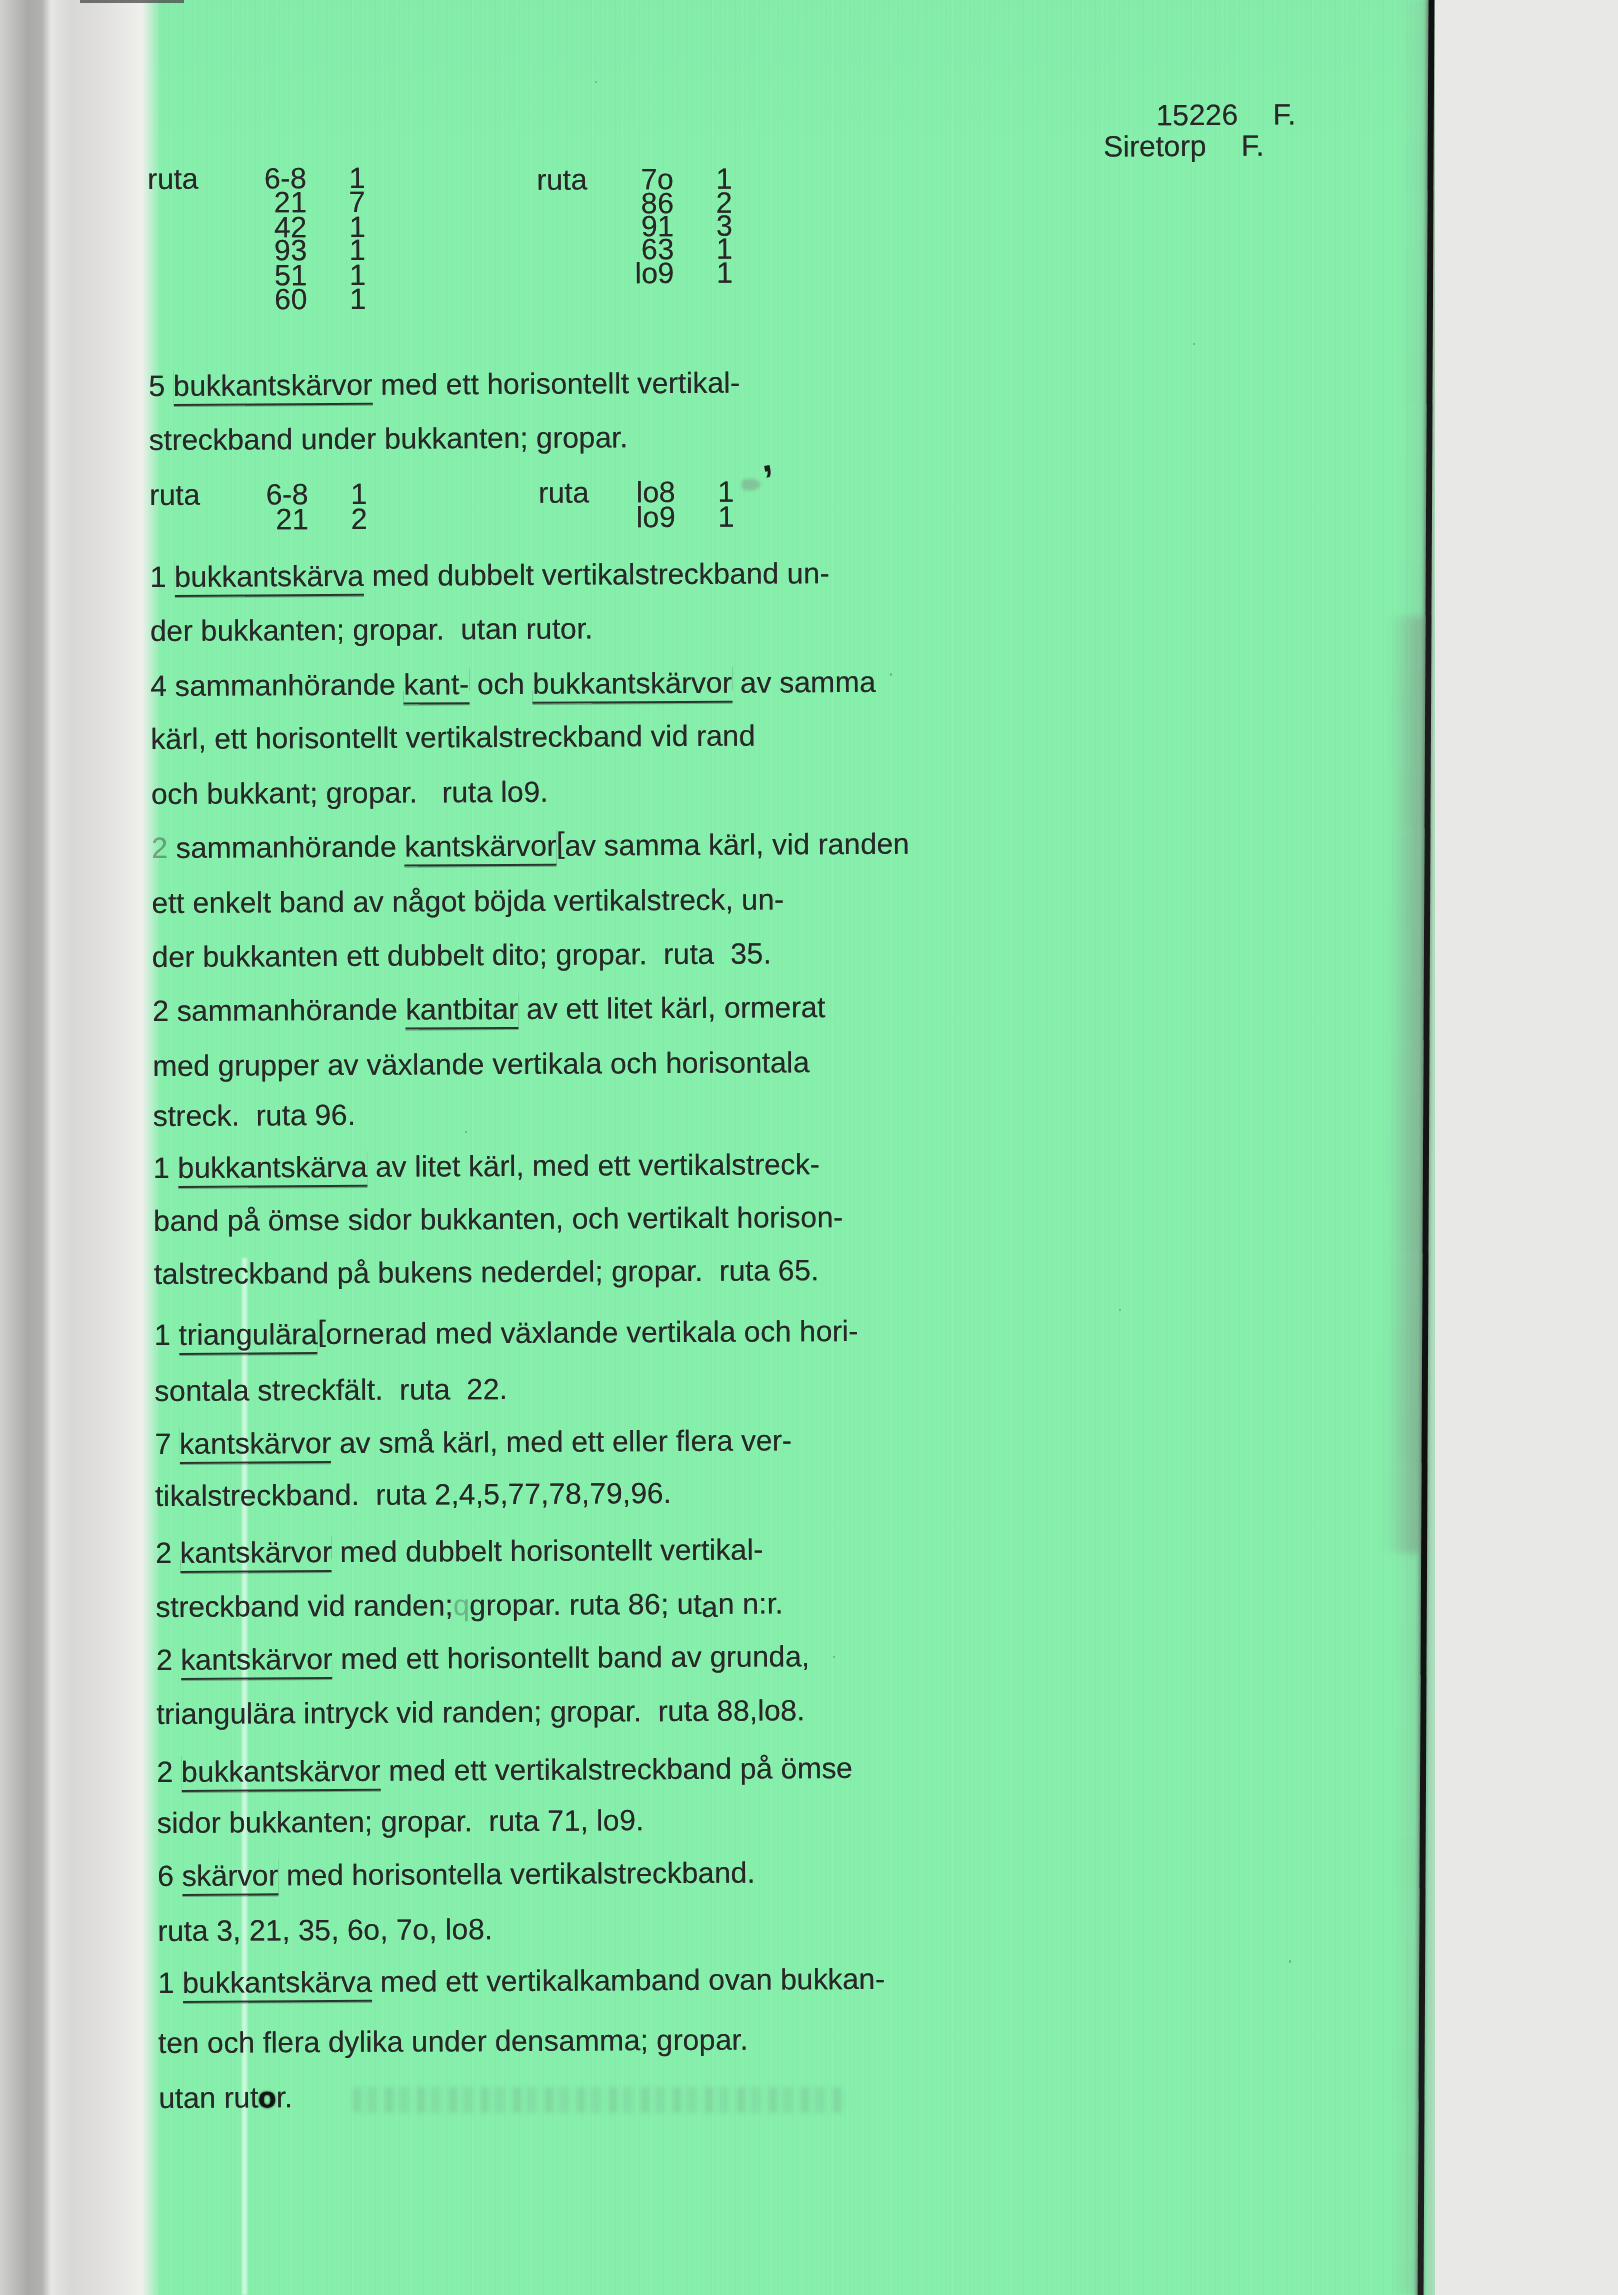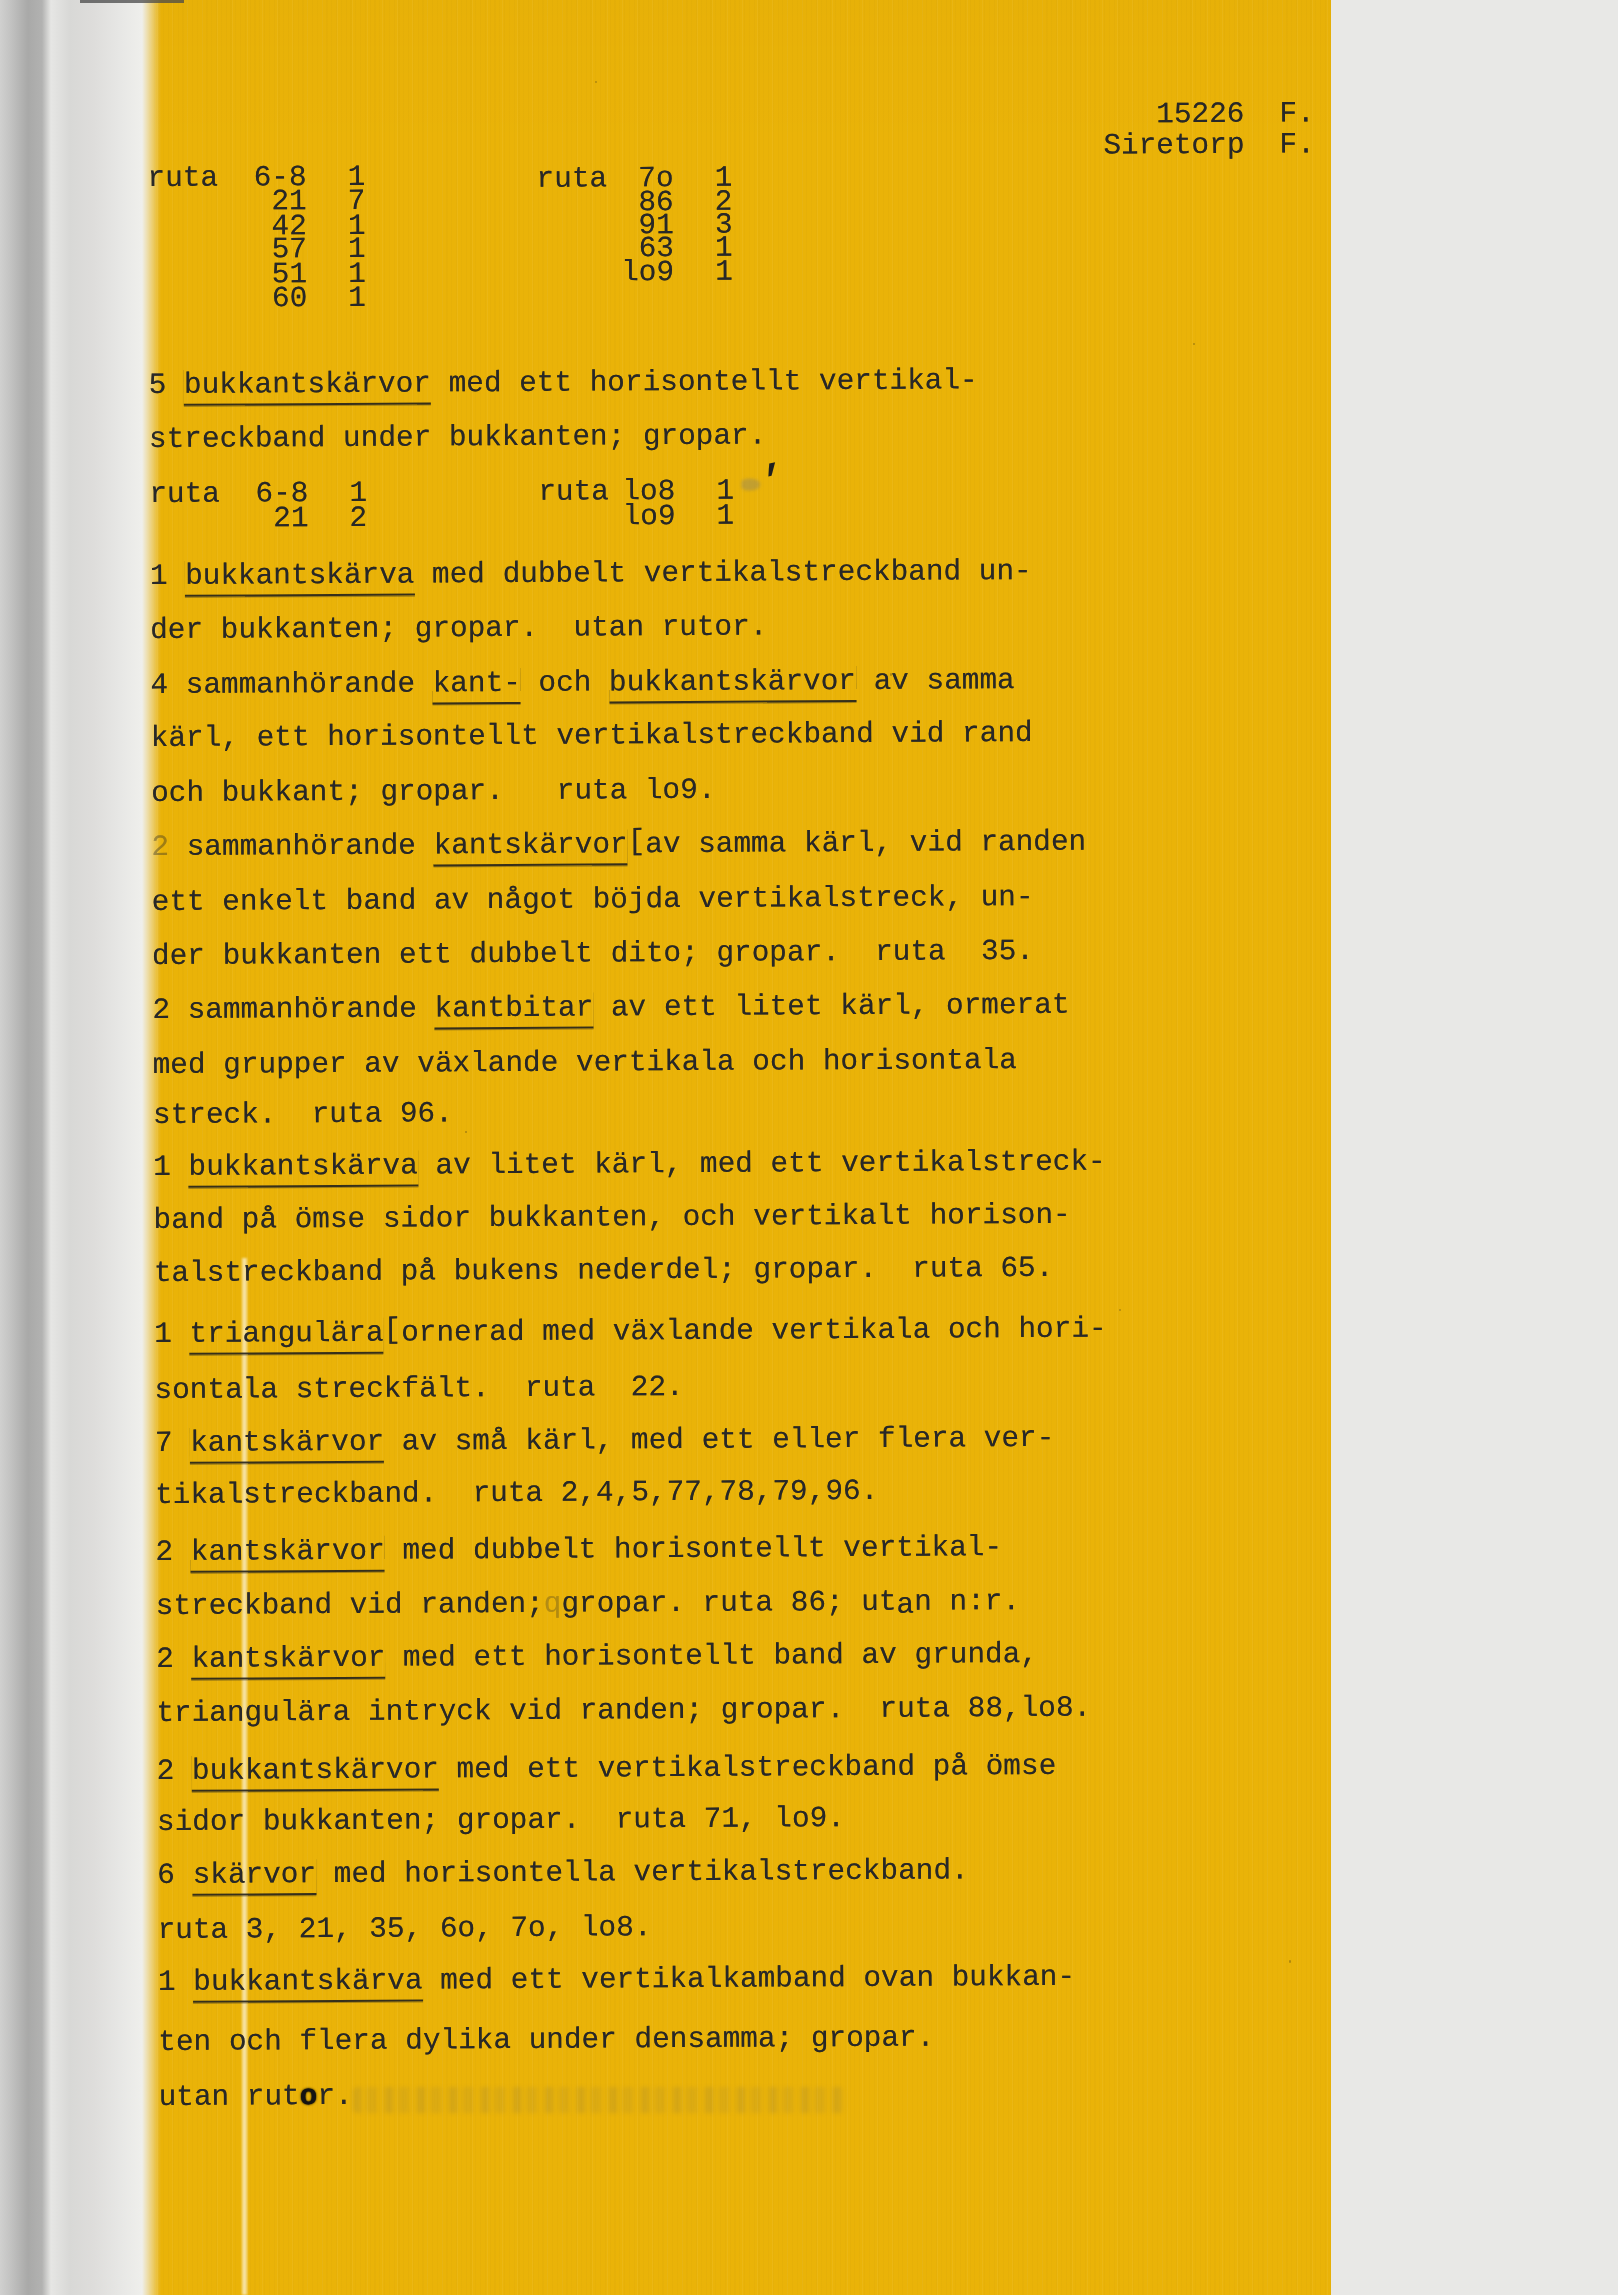--- a/index.html
+++ b/index.html
@@ -1,22 +1,22 @@
 <!DOCTYPE html>
 <html style="font-size:8.6px"><head>
 <meta charset="utf-8">
 <title>Scanned typewritten document</title>
 <style>
   html,body{margin:0;padding:0;background:#e8e8e6;}
   .page{
     position:relative;
-    width:1331px;height:2295px;
-    background:#eab308;
+    width:1435px;height:2295px;
+    background:#86efac;
     overflow:hidden;
-    font-family:Liberation Mono, monospace;
+    font-family:Liberation Sans, sans-serif;
   }
   
   .texture{
     position:absolute;inset:0;
     background:
       repeating-linear-gradient(90deg, rgba(0,0,0,.016) 0 1.1px, rgba(0,0,0,0) 1.1px 4.8px),
       repeating-linear-gradient(90deg, rgba(255,255,255,.05) 0 0.5px, rgba(255,255,255,0) 0.5px 7.5px),
       linear-gradient(180deg, rgba(0,0,0,.012), rgba(0,0,0,0) 161px);
     pointer-events:none;
   }
@@ -132,21 +132,21 @@
   <div class="speck" style="left:465px;top:1131px;width:1.6px;height:1.6px"></div>
 
   <div class="text-layer">
 
     <div class="tl" style="left:1162px;top:106px"><span>15226</span><span class="hgap">F.</span></div>
     <div class="tl" style="left:1109px;top:137px"><span>Siretorp</span><span class="hgap">F.</span></div>
 
     <div class="trow" style="left:153px;top:164px"><span class="lbl">ruta</span><span class="num">6-8</span><span class="cnt">1</span></div>
     <div class="trow" style="left:153px;top:188px"><span class="lbl"></span><span class="num">21</span><span class="cnt">7</span></div>
     <div class="trow" style="left:153px;top:213px"><span class="lbl"></span><span class="num">42</span><span class="cnt">1</span></div>
-    <div class="trow" style="left:153px;top:236px"><span class="lbl"></span><span class="num">57</span><span class="cnt">1</span></div>
+    <div class="trow" style="left:153px;top:236px"><span class="lbl"></span><span class="num">93</span><span class="cnt">1</span></div>
     <div class="trow" style="left:153px;top:261px"><span class="lbl"></span><span class="num">51</span><span class="cnt">1</span></div>
     <div class="trow" style="left:153px;top:285px"><span class="lbl"></span><span class="num">60</span><span class="cnt">1</span></div>
 
     <div class="trow t-right" style="left:542px;top:167px"><span class="lbl">ruta</span><span class="num">7o</span><span class="cnt">1</span></div>
     <div class="trow t-right" style="left:542px;top:191px"><span class="lbl"></span><span class="num">86</span><span class="cnt">2</span></div>
     <div class="trow t-right" style="left:542px;top:214px"><span class="lbl"></span><span class="num">91</span><span class="cnt">3</span></div>
     <div class="trow t-right" style="left:542px;top:237px"><span class="lbl"></span><span class="num">63</span><span class="cnt">1</span></div>
     <div class="trow t-right" style="left:542px;top:261px"><span class="lbl"></span><span class="num">lo9</span><span class="cnt">1</span></div>
 
     <div class="tl" style="left:153px;top:371px"><span>5 </span><span class="u">bukkantskärvor</span><span> med ett horisontellt vertikal-</span></div>

